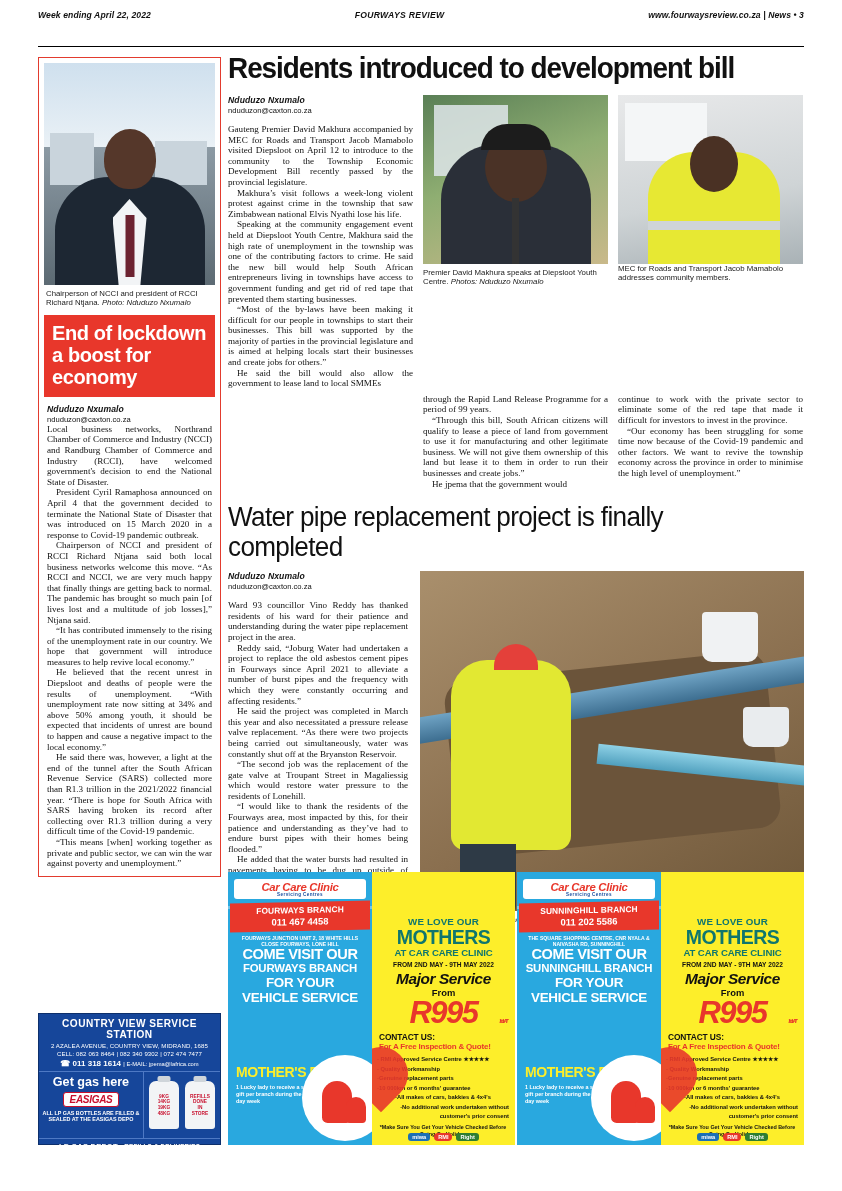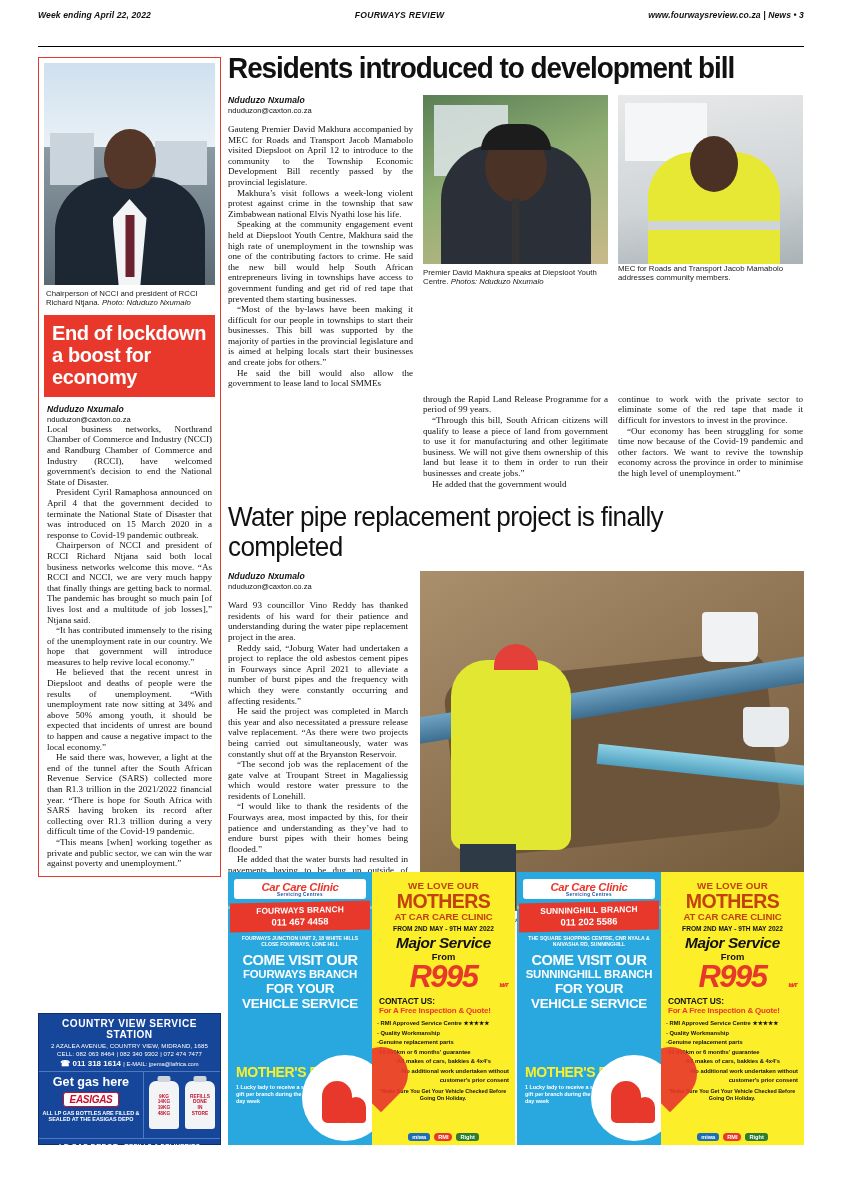--- a/index.html
+++ b/index.html
@@ -164,40 +164,40 @@
               text-align:center; }
   .ccc-logo .t1 { font-size:11.4px; font-weight:bold; color:#e8372b; letter-spacing:-.3px;
                   font-style:italic; }
   .ccc-logo .t2 { font-size:4.6px; font-weight:bold; color:#1a4fa0; letter-spacing:.4px; margin-top:-1px; }
   .ccc-red { background:#e8372b; color:#fff; text-align:center; margin:3px 2px 0;
              padding:3px 2px 4px; transform:skewY(-1.2deg); }
   .ccc-red .b1 { font-size:8.4px; font-weight:bold; letter-spacing:.1px; }
   .ccc-red .b2 { font-size:9.4px; font-weight:bold; margin-top:1px; }
   .ccc-addr { text-align:center; font-size:5.1px; font-weight:bold; line-height:6.2px;
               margin:4px 5px 0; }
-  .ccc-come { text-align:center; margin-top:6px; }
+  .ccc-come { text-align:center; }
   .ccc-come .c1 { font-size:14.6px; font-weight:bold; line-height:15px; letter-spacing:-.4px; }
   .ccc-come .c2 { font-size:11.4px; font-weight:bold; line-height:13px; letter-spacing:-.2px; }
   .ccc-come .c3 { font-size:13.4px; font-weight:bold; line-height:15px; letter-spacing:-.3px; }
   .ccc-md { position:absolute; left:0; right:0; bottom:0; height:86px; }
   .ccc-md .mdt { color:#fdee2a; font-size:14px; font-weight:bold; line-height:14px;
                  padding:6px 0 0 8px; letter-spacing:-.4px; }
   .ccc-md .mdp { color:#fff; font-size:5.4px; font-weight:bold; line-height:7px;
                  padding:5px 0 0 8px; width:96px; }
   .md-circle { position:absolute; right:-16px; bottom:4px; width:86px; height:86px;
                border-radius:50%; background:#fff; }
   .md-fig { position:absolute; right:6px; bottom:22px; width:46px; height:46px; }
   .md-fig .m1 { position:absolute; right:14px; bottom:0; width:30px; height:42px;
                 background:#e8372b; border-radius:16px 16px 6px 6px; }
   .md-fig .m2 { position:absolute; right:0; bottom:0; width:20px; height:26px;
                 background:#e8372b; border-radius:11px 11px 4px 4px; }
   .ccc-ribbon { position:absolute; left:0; right:0; top:0; height:34px;
                 border-bottom:3px solid #fff; opacity:.35; }
 
-  .yel-we { text-align:center; color:#c2410c; font-weight:bold; padding-top:8px; }
+  .yel-we { text-align:center; color:#0f766e; font-weight:bold; padding-top:8px;margin-top:36px; }
   .yel-we .y1 { font-size:9.8px; letter-spacing:.1px; }
   .yel-we .y2 { font-size:19.5px; line-height:20px; letter-spacing:-.6px; }
   .yel-we .y3 { font-size:9.6px; letter-spacing:-.1px; }
   .yel-dates { text-align:center; font-size:6.6px; font-weight:bold; color:#111; margin-top:3px; }
   .yel-maj { text-align:center; font-size:15.4px; font-weight:bold; font-style:italic;
              color:#111; margin-top:2px; letter-spacing:-.4px; }
   .yel-from { text-align:center; font-size:9.4px; font-weight:bold; color:#111; margin-top:-1px; }
   .yel-price { text-align:center; color:#e8372b; font-size:31px; font-weight:bold;
                font-style:italic; letter-spacing:-1.5px; line-height:30px; position:relative; }
   .yel-incl { position:absolute; right:8px; top:8px; font-size:5px; color:#e8372b;
@@ -314,21 +314,21 @@
         </div>
       </div>
     </div>
 
     <div class="tail-3">
       <div class="col"></div>
       <div class="col">
         <div class="body-copy">
           <p class="first">through the Rapid Land Release Programme for a period of 99 years.</p>
           <p>“Through this bill, South African citizens will qualify to lease a piece of land from government to use it for manufacturing and other legitimate business. We will not give them ownership of this land but lease it to them in order to run their businesses and create jobs.”</p>
-          <p>He added that the government would</p>
+          <p>He jpema that the government would</p>
         </div>
       </div>
       <div class="col">
         <div class="body-copy">
           <p class="first">continue to work with the private sector to eliminate some of the red tape that made it difficult for investors to invest in the province.</p>
           <p>“Our economy has been struggling for some time now because of the Covid-19 pandemic and other factors. We want to revive the township economy across the province in order to minimise the high level of unemployment.”</p>
         </div>
       </div>
     </div>
 

